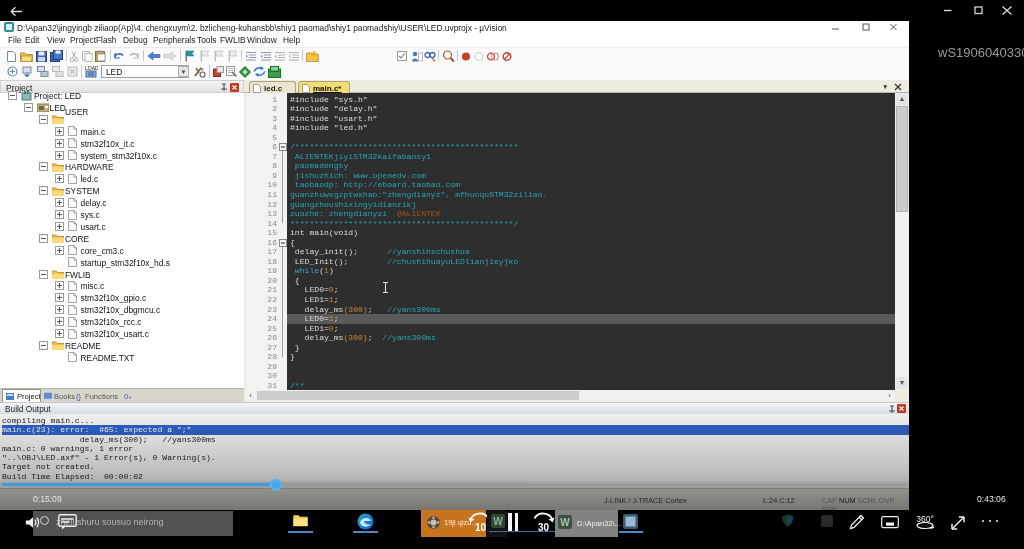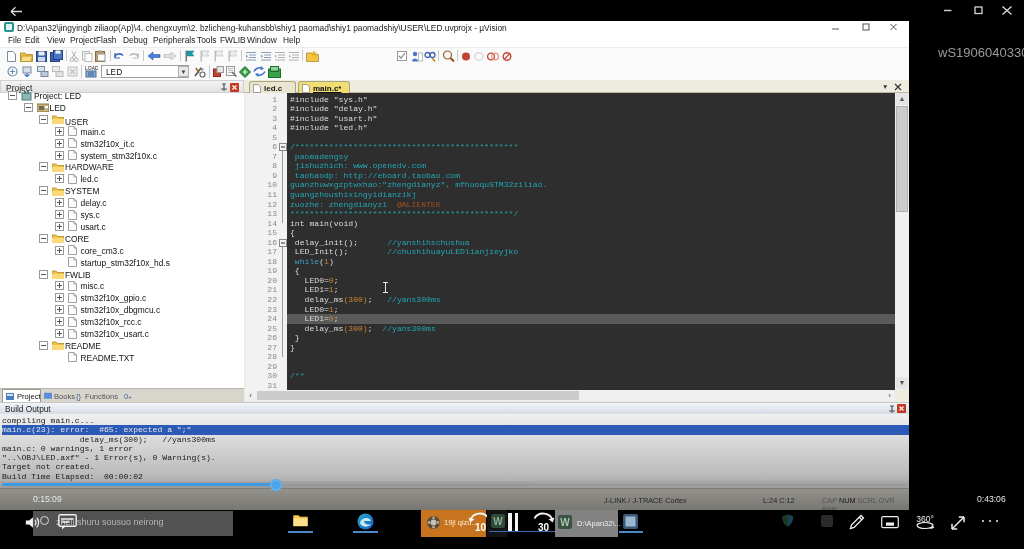--- a/index.html
+++ b/index.html
@@ -270,21 +270,21 @@
         </svg>
         <span class="ab" style="left:49.5px;top:9.900000000000006px;white-space:nowrap">LED</span>
         <svg class="ab" style="left:39.0px;top:21.799999999999997px" width="9" height="9">
           <rect x="0.5" y="0.5" width="8" height="8" fill="#fff" stroke="#999"></rect>
           <path d="M2 4.5 H7" stroke="#555" stroke-width="1"></path>
         </svg>
         <svg class="ab" style="left:52.0px;top:21.299999999999997px" width="12" height="10">
           <path d="M0 2 L4 2 L5.5 3.5 L12 3.5 L12 10 L0 10 Z" fill="#f0c24e" stroke="#b08820" stroke-width="0.8"></path>
           <path d="M0 5 L12 5 L12 10 L0 10 Z" fill="#fad978"></path>
         </svg>
-        <span class="ab" style="left:65.0px;top:24px;white-space:nowrap">USER</span>
+        <span class="ab" style="left:65.0px;top:14px;white-space:nowrap">USER</span>
         <svg class="ab" style="left:54.5px;top:33.69999999999999px" width="9" height="9">
           <rect x="0.5" y="0.5" width="8" height="8" fill="#fff" stroke="#999"></rect>
           <path d="M2 4.5 H7 M4.5 2 V7" stroke="#555" stroke-width="1"></path>
         </svg>
         <svg class="ab" style="left:67.5px;top:33.19999999999999px" width="9" height="10">
           <path d="M0.5 0.5 H6 L8.5 3 V9.5 H0.5 Z" fill="#fdfdfd" stroke="#8a8a8a" stroke-width="0.8"></path>
           <path d="M6 0.5 V3 H8.5" fill="none" stroke="#8a8a8a" stroke-width="0.8"></path>
         </svg>
         <span class="ab" style="left:80.5px;top:33.69999999999999px;white-space:nowrap">main.c</span>
         <svg class="ab" style="left:54.5px;top:45.599999999999994px" width="9" height="9">
@@ -544,20 +544,21 @@
           <div style="height:9.55px;line-height:9.55px">30</div>
           <div style="height:9.55px;line-height:9.55px">31</div>
         </div>
         <div class="ab mono" style="left:44px;top:1.5px;font-size:8.1px">
           <div style="height:9.55px;line-height:9.55px;white-space:pre"><span class="ww">#include "sys.h"</span></div>
           <div style="height:9.55px;line-height:9.55px;white-space:pre"><span class="ww">#include "delay.h"</span></div>
           <div style="height:9.55px;line-height:9.55px;white-space:pre"><span class="ww">#include "usart.h"</span></div>
           <div style="height:9.55px;line-height:9.55px;white-space:pre"><span class="ww">#include "led.h"</span></div>
           <div style="height:9.55px;line-height:9.55px;white-space:pre"></div>
           <div style="height:9.55px;line-height:9.55px;white-space:pre"><span class="cc">/**********************************************</span></div>
+          <div style="height:9.55px;line-height:9.55px;white-space:pre"><span class="cc"> ALIENTEKjiyiSTM32kaifabansy1</span></div>
           <div style="height:9.55px;line-height:9.55px;white-space:pre"><span class="cc"> paomadengsy</span></div>
           <div style="height:9.55px;line-height:9.55px;white-space:pre"><span class="cc"> jishuzhich: www.openedv.com</span></div>
           <div style="height:9.55px;line-height:9.55px;white-space:pre"><span class="cc"> taobaodp: http://eboard.taobao.com</span></div>
           <div style="height:9.55px;line-height:9.55px;white-space:pre"><span class="cc">guanzhuwxgzptwxhao:"zhengdianyz", mfhuoquSTM32ziliao.</span></div>
           <div style="height:9.55px;line-height:9.55px;white-space:pre"><span class="cc">guangzhoushixingyidianzikj</span></div>
           <div style="height:9.55px;line-height:9.55px;white-space:pre"><span class="cc">zuozhe: zhengdianyzi</span>  <span class="oo" style="color:#a2521d">@ALIENTEK</span></div>
           <div style="height:9.55px;line-height:9.55px;white-space:pre"><span class="cc">**********************************************/</span></div>
           <div style="height:9.55px;line-height:9.55px;white-space:pre"><span class="ww">int main(void)</span></div>
           <div style="height:9.55px;line-height:9.55px;white-space:pre"><span class="ww">{</span></div>
           <div style="height:9.55px;line-height:9.55px;white-space:pre"><span class="ww"> delay_init();      </span><span class="cc">//yanshihschushua</span></div>

